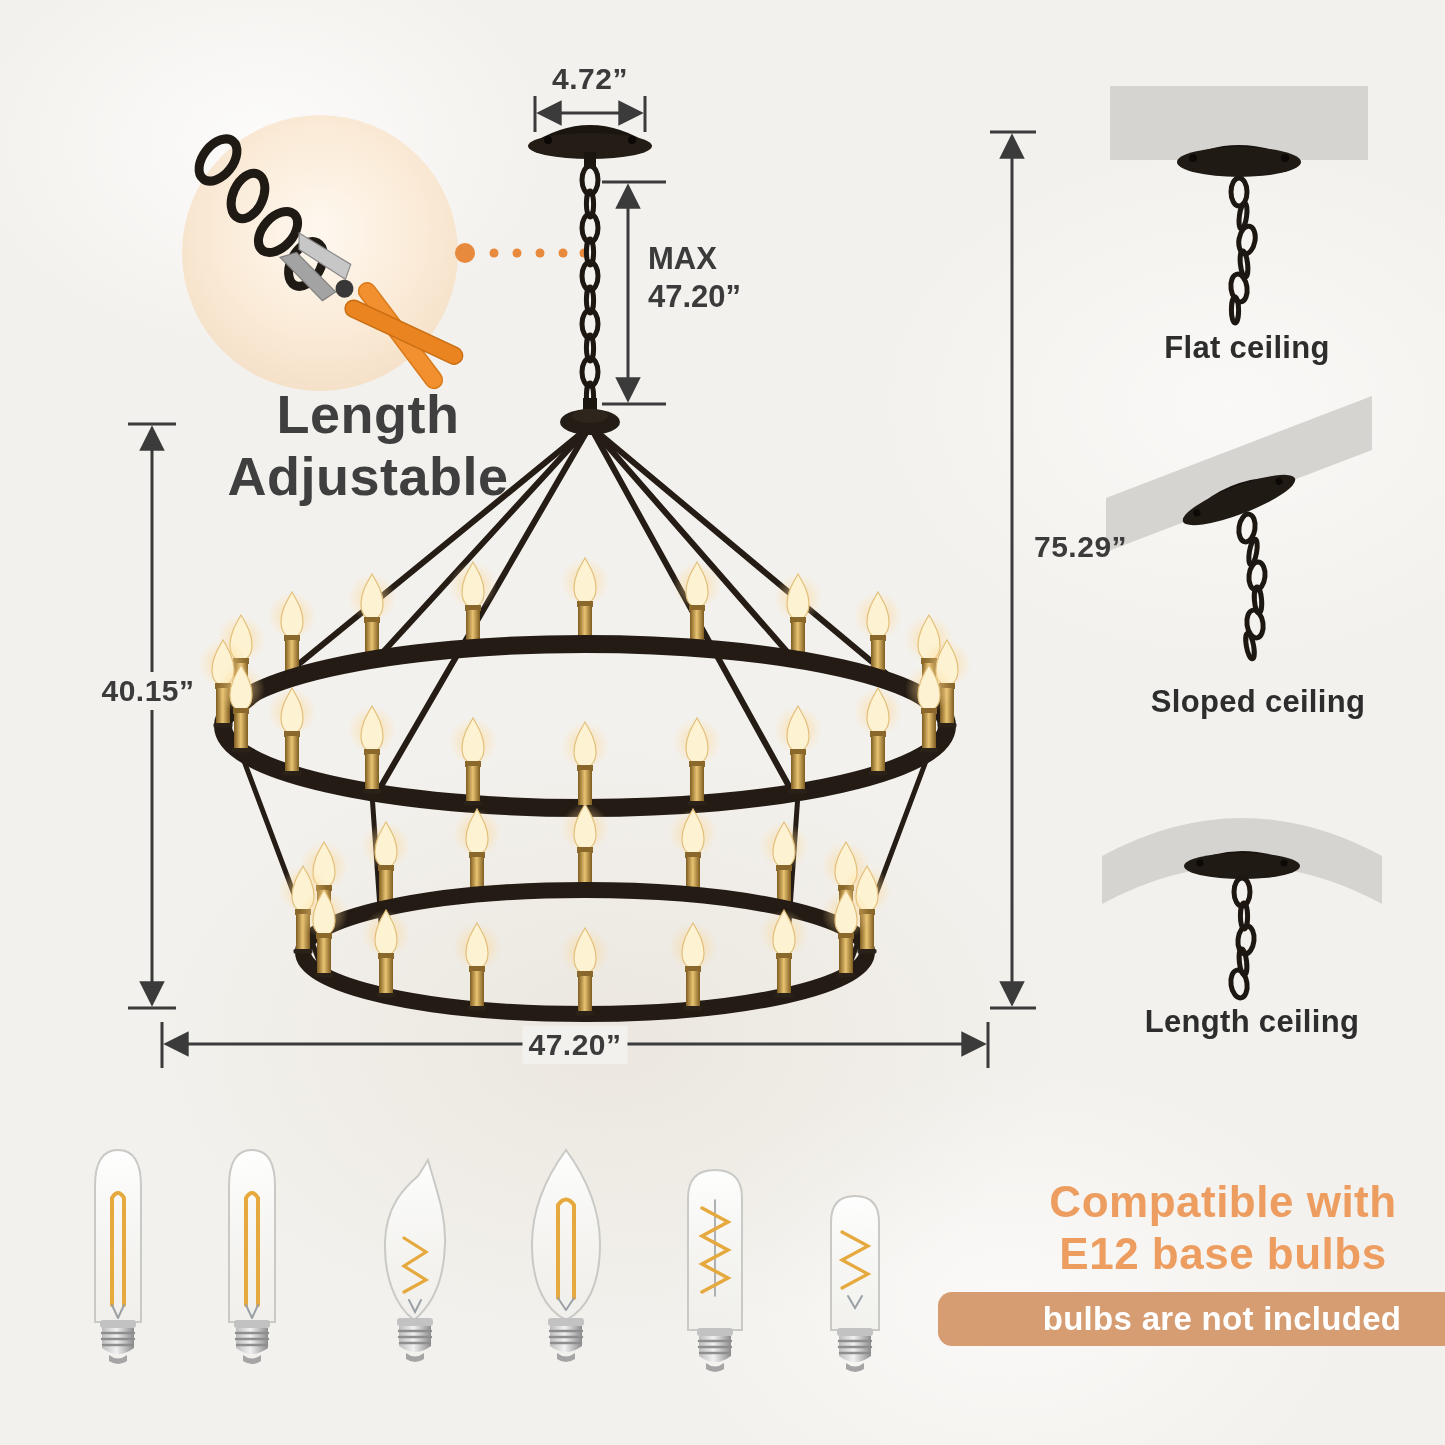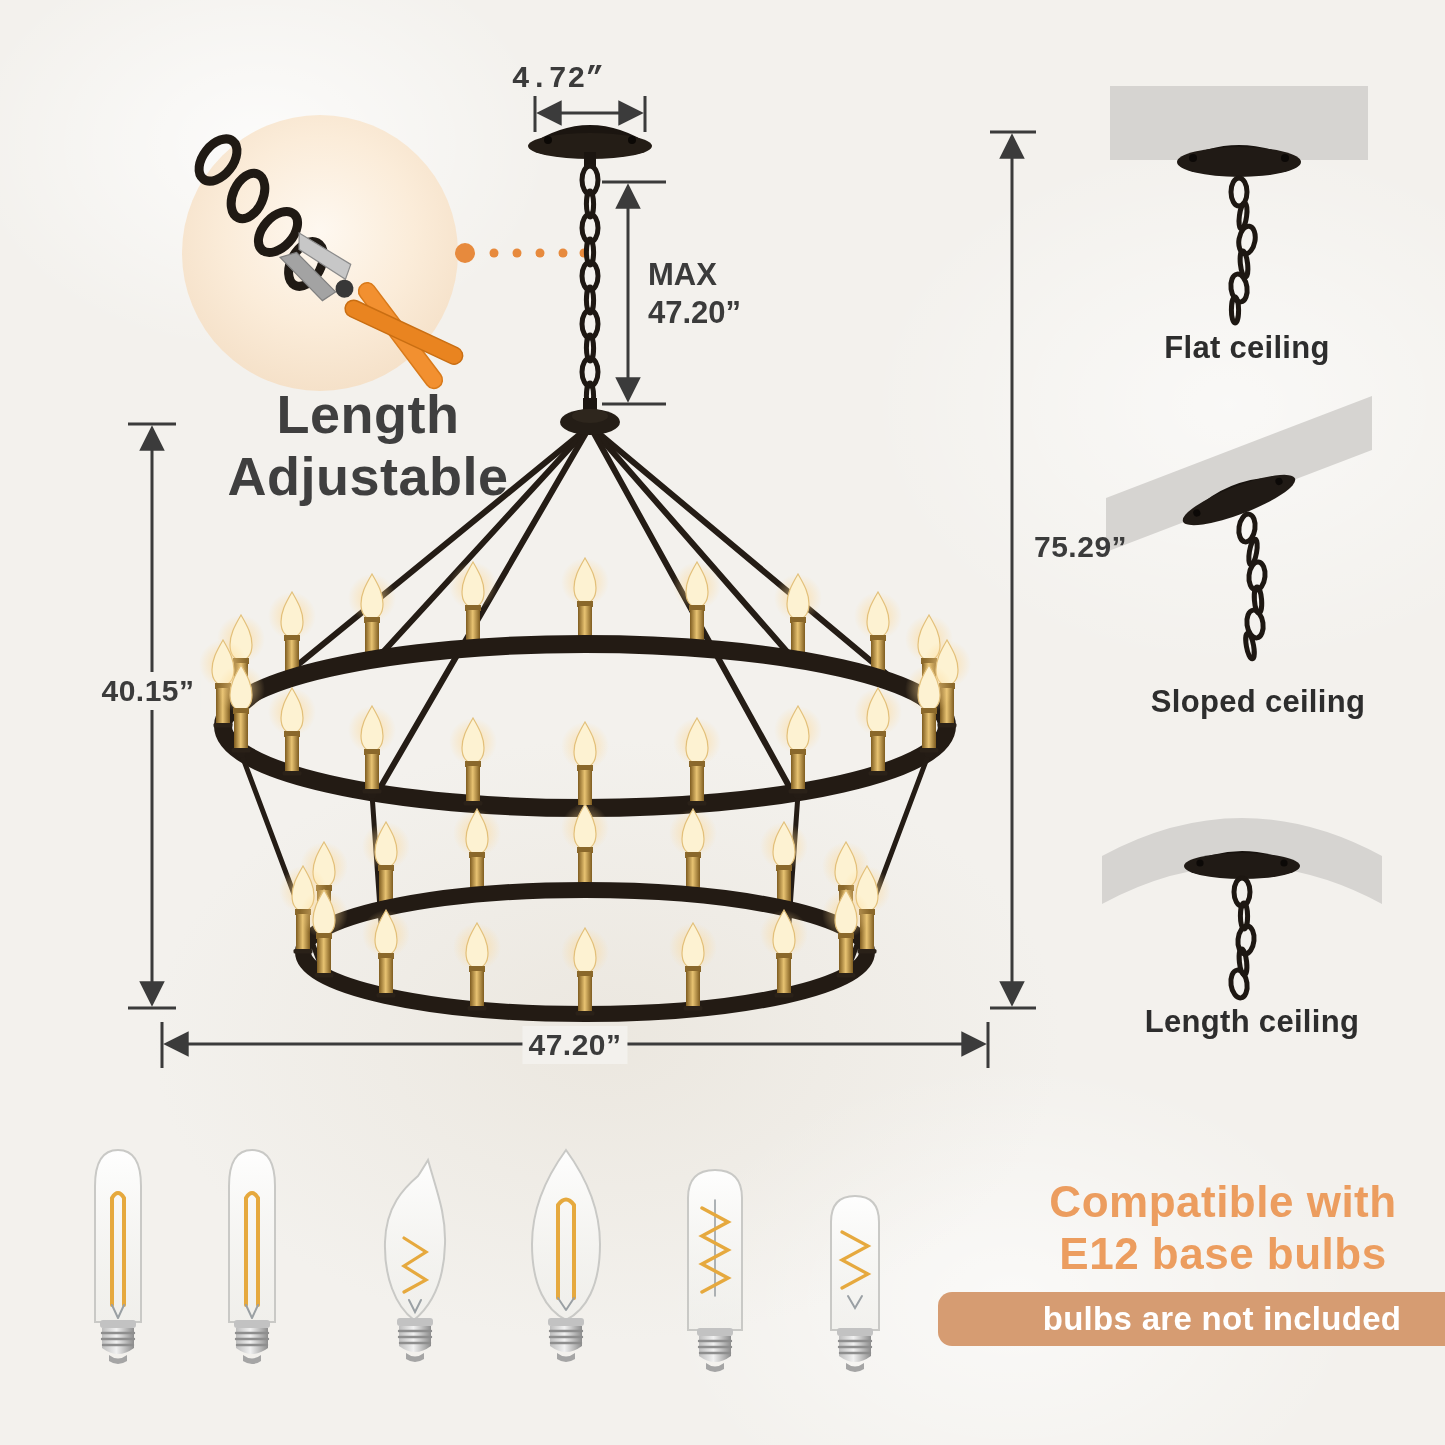--- a/index.html
+++ b/index.html
@@ -318,23 +318,23 @@
 
       <g>
         <path d="M831,1330 L831,1222 Q831,1196 855,1196 Q879,1196 879,1222 L879,1330 Z" fill="url(#glass)" stroke="#c9c9c6" stroke-width="2"></path>
         <path d="M842,1232 L868,1246 L842,1260 L868,1274 L842,1288" stroke="#E6A93E" stroke-width="3.2" fill="none"></path>
         <path d="M848,1296 L855,1308 L862,1296" stroke="#9aa0a4" stroke-width="2" fill="none"></path>
         <use href="#e12base" x="855" y="1330"></use>
       </g>
     </g>
   </svg>
 
-  <div class="lbl dim center" style="left:558px;top:62px;font-family:Liberation Mono, monospace;">4.72”</div>
-
-  <div class="lbl max-lbl" style="left:648px;top:240px;margin-top:16px;">
+  <div class="lbl dim center" style="left:590px;top:62px;">4.72”</div>
+
+  <div class="lbl max-lbl" style="left:648px;top:240px;">
     <div>MAX</div>
     <div>47.20”</div>
   </div>
 
   <div class="lbl dim" style="left:1034px;top:530px;">75.29”</div>
 
   <div class="lbl dim center mask" style="left:148px;top:672px;">40.15”</div>
 
   <div class="lbl dim center mask" style="left:575px;top:1026px;">47.20”</div>
 

